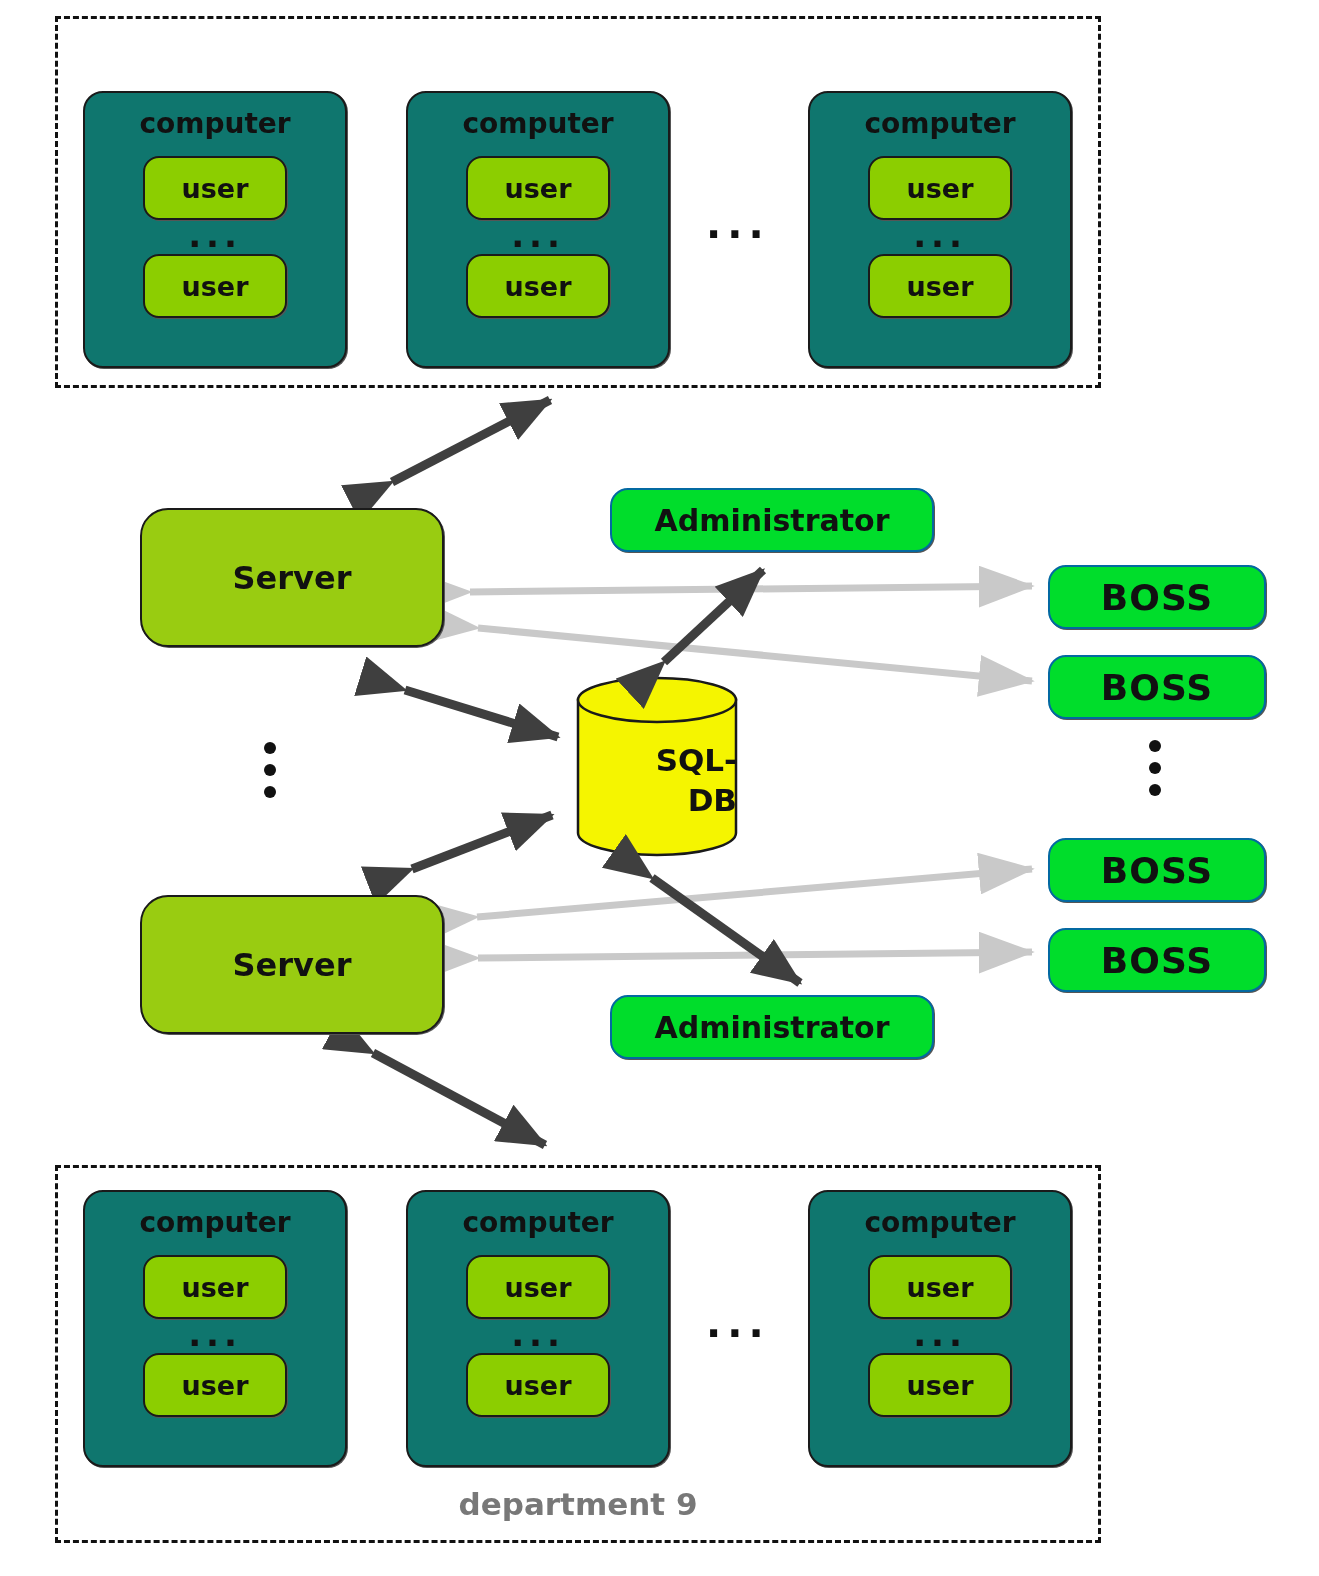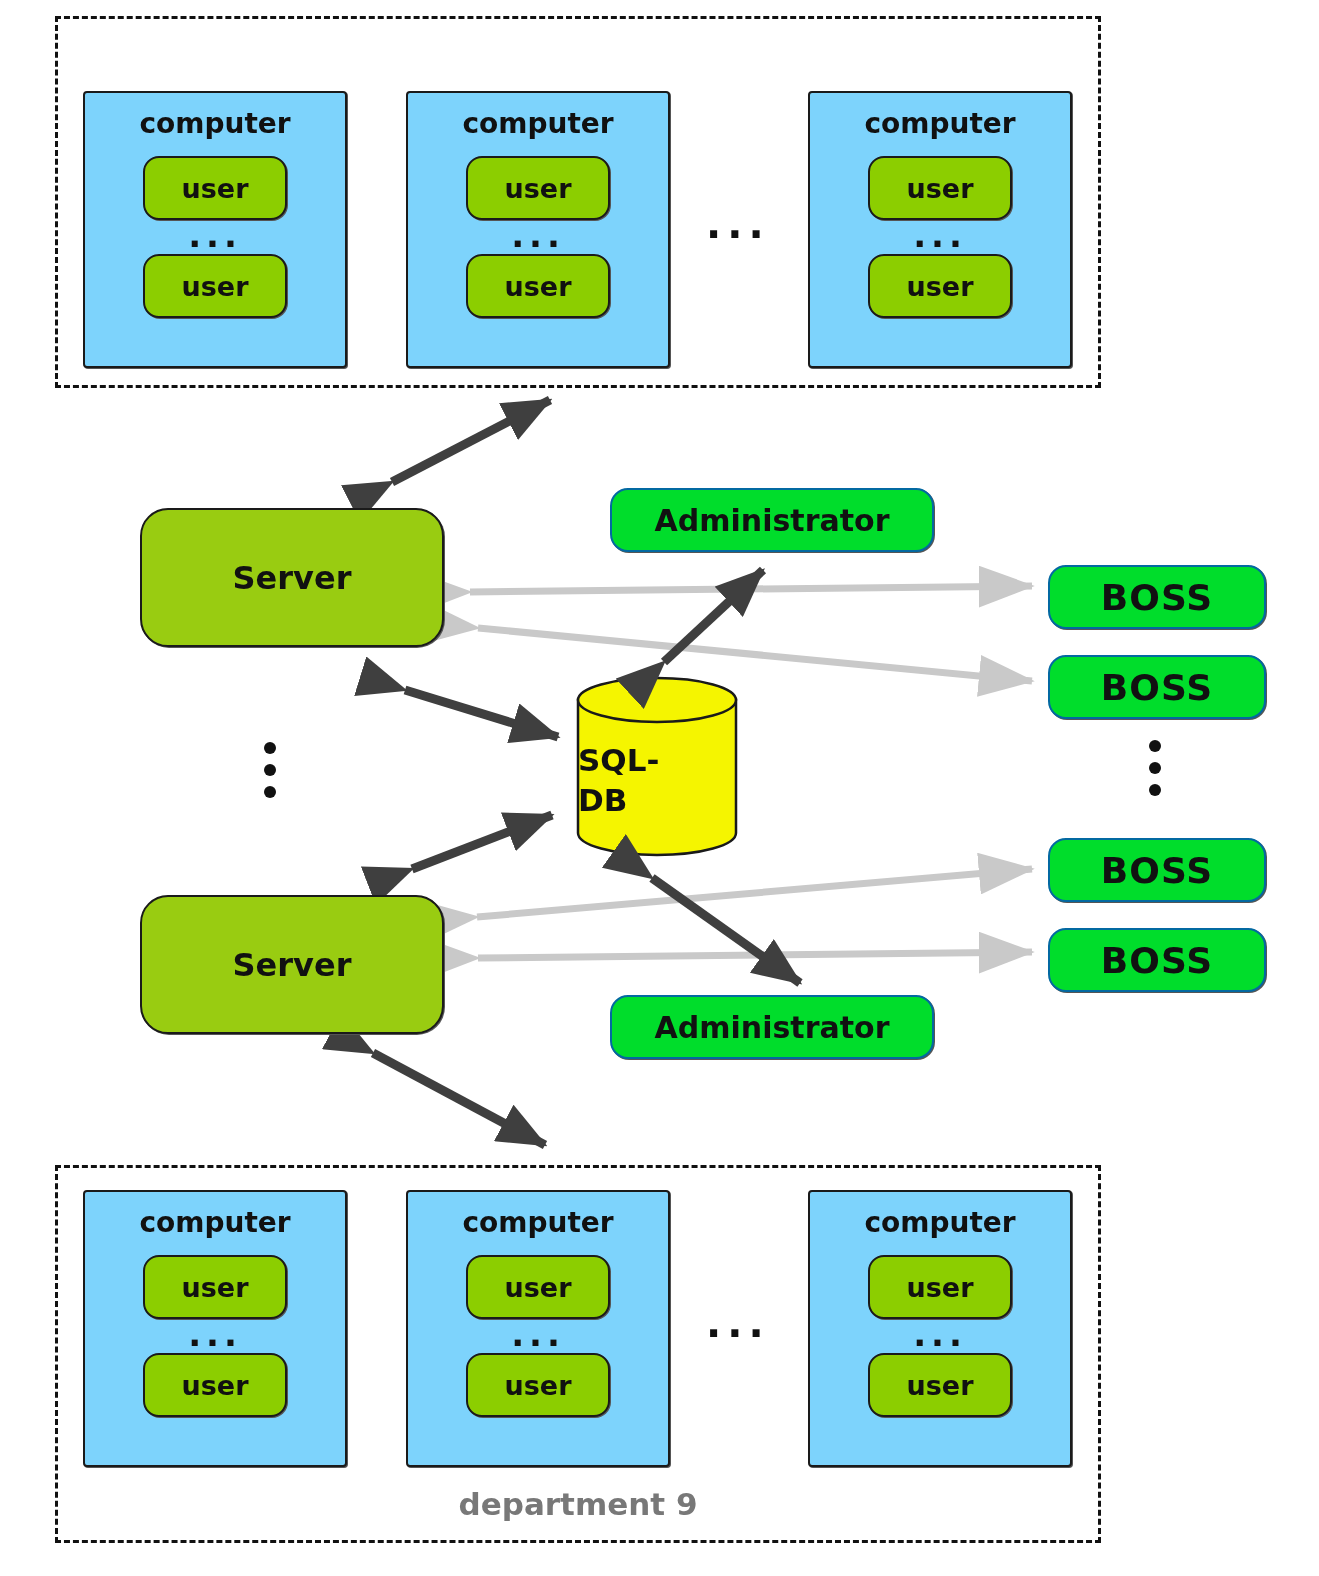--- a/index.html
+++ b/index.html
@@ -7,22 +7,22 @@
     position:relative;width:1319px;height:1576px;background:#fff;overflow:hidden;
     font-family:"DejaVu Sans","Liberation Sans",sans-serif;
   }
   
   #arrow-layer{position:absolute;left:0;top:0;width:1319px;height:1576px;pointer-events:none;}
   
   .dept{position:absolute;border:3px dashed #111;background:transparent;}
   .dept-label{position:absolute;width:100%;text-align:center;font-size:31px;font-weight:bold;color:#787878;}
   
   .computer{
-    position:absolute;width:260px;height:273px;background:#7dd3fc;border:2px solid #1a1a1a;
-    border-radius:4px;display:flex;flex-direction:column;align-items:center;
+    position:absolute;width:260px;height:273px;background:#0f766e;border:2px solid #1a1a1a;
+    border-radius:20px;display:flex;flex-direction:column;align-items:center;
     box-shadow:1px 1px 0 #555;
   }
   .computer-label{margin-top:14px;font-size:28px;font-weight:bold;color:#111;}
   .user{
     width:140px;height:60px;background:#8cce00;border:2px solid #1a1a1a;border-radius:16px;
     display:flex;align-items:center;justify-content:center;font-size:27px;font-weight:bold;color:#111;
     box-shadow:1px 1px 0 #555;
   }
   .user.first{margin-top:16px;}
   .h-ellipsis{font-size:34px;font-weight:bold;color:#111;line-height:30px;letter-spacing:5px;height:34px;}
@@ -40,21 +40,21 @@
     box-shadow:1px 1px 0 #555;
     text-align:center;
   }
   .admin{width:320px;height:60px;font-size:30px;}
   .boss{width:214px;height:60px;font-size:36px;letter-spacing:1px;}
   
   .v-ellipsis{position:absolute;display:flex;flex-direction:column;align-items:center;gap:10px;}
   .v-ellipsis .dot{width:12px;height:12px;border-radius:50%;background:#111;}
   
   #sqldb-text{
-    position:absolute;left:578px;top:740px;width:159px;text-align:left;
+    position:absolute;left:578px;top:740px;width:159px;text-align:right;
     font-size:31px;font-weight:bold;color:#111;line-height:40px;
   }
 </style>
 </head>
 <body>
 
 <div id="stage">
 
   <svg id="arrow-layer" viewBox="0 0 1319 1576" xmlns="http://www.w3.org/2000/svg">
     <defs>

